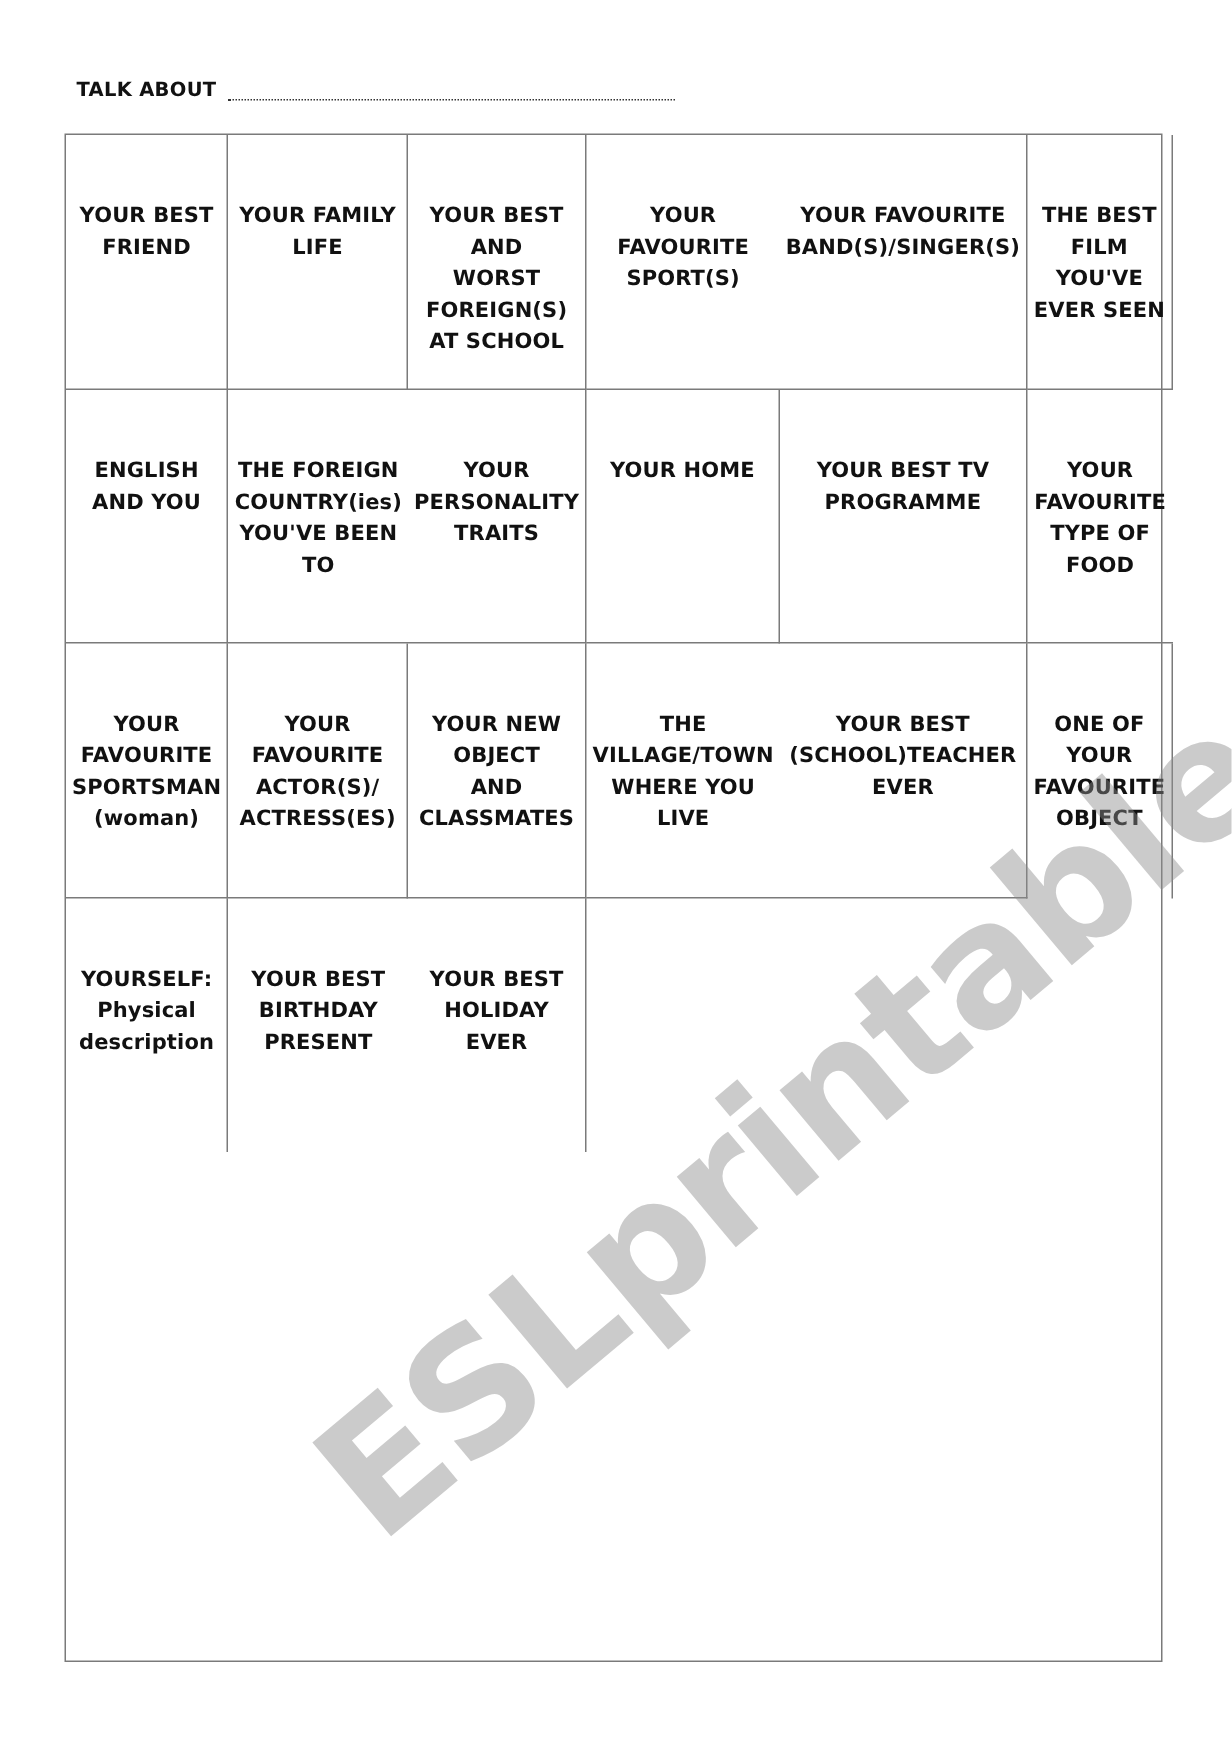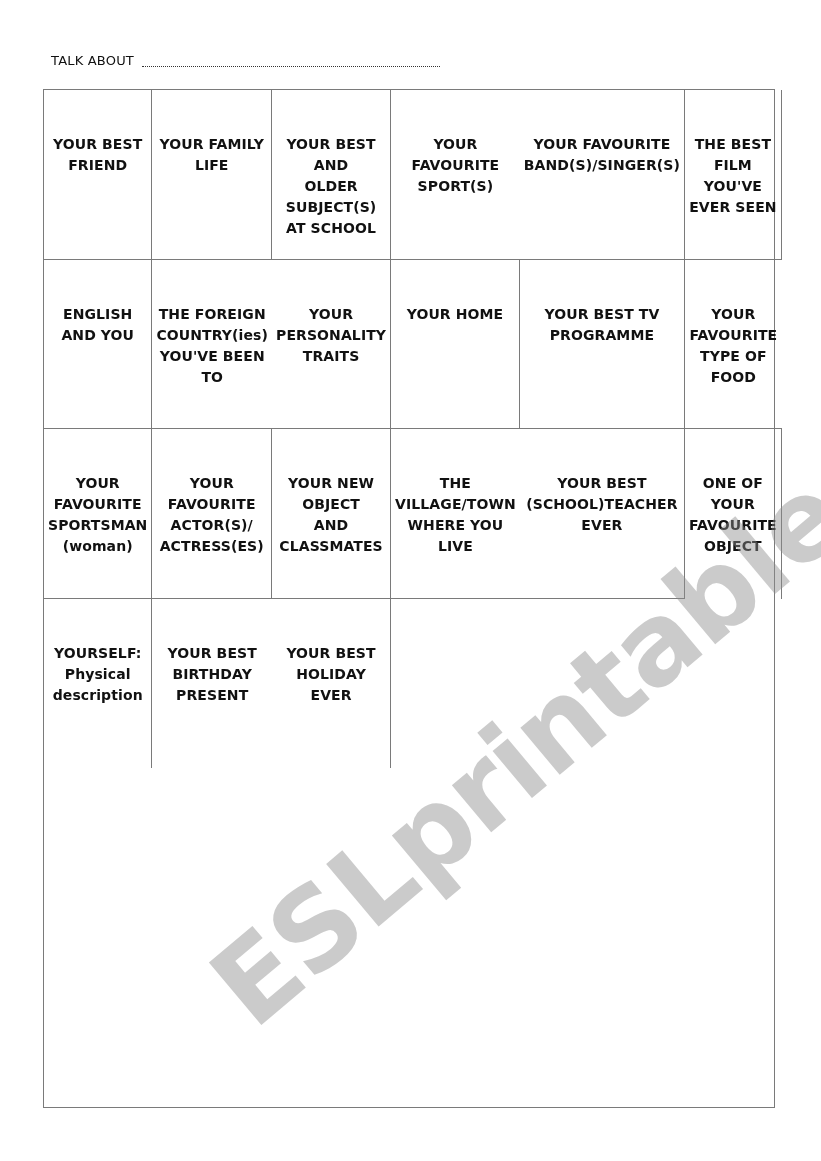--- a/index.html
+++ b/index.html
@@ -2,21 +2,21 @@
 <html><head>
   <meta charset="utf-8">
   <style>
     html, body { margin: 0; padding: 0; }
     body {
       width: 821px; height: 1161px; background: #ffffff; position: relative; overflow: hidden;
       font-family: "DejaVu Sans", sans-serif; color: #111;
     }
     .header {
       position: absolute; left: 51px; top: 53px; height: 18px;
-      display: flex; align-items: baseline; font-size: 13px; font-weight: normal; letter-spacing: 0.2px;
+      display: flex; align-items: baseline; font-size: 13px; font-weight: bold; letter-spacing: 0.2px;
     }
     .header .dots {
       margin-left: 8px; width: 298px; height: 1px; border-bottom: 1px dotted #333;
       align-self: flex-end; margin-bottom: 4px;
     }
     .grid {
       position: absolute; left: 43px; top: 89px; width: 732px; height: 1019px;
       border: 1.5px solid #7a7a7a; box-sizing: border-box;
       display: grid; grid-template-columns: repeat(6, 1fr); grid-template-rows: repeat(6, 1fr);
     }
@@ -48,21 +48,21 @@
 
 <div class="grid">
   <div class="cell">
       <div class="cell-text">YOUR BEST FRIEND</div>
     </div>
   <div class="cell">
       <div class="cell-text">YOUR FAMILY LIFE</div>
     </div>
   <div class="cell">
       <div class="cell-text">YOUR BEST AND
-OLDER SUBJECT(S)
+WORST FOREIGN(S)
 AT SCHOOL</div>
     </div>
   <div class="cell">
       <div class="cell-text">YOUR FAVOURITE
 SPORT(S)</div>
     </div>
   <div class="cell">
       <div class="cell-text">YOUR FAVOURITE
 BAND(S)/SINGER(S)</div>
     </div>

